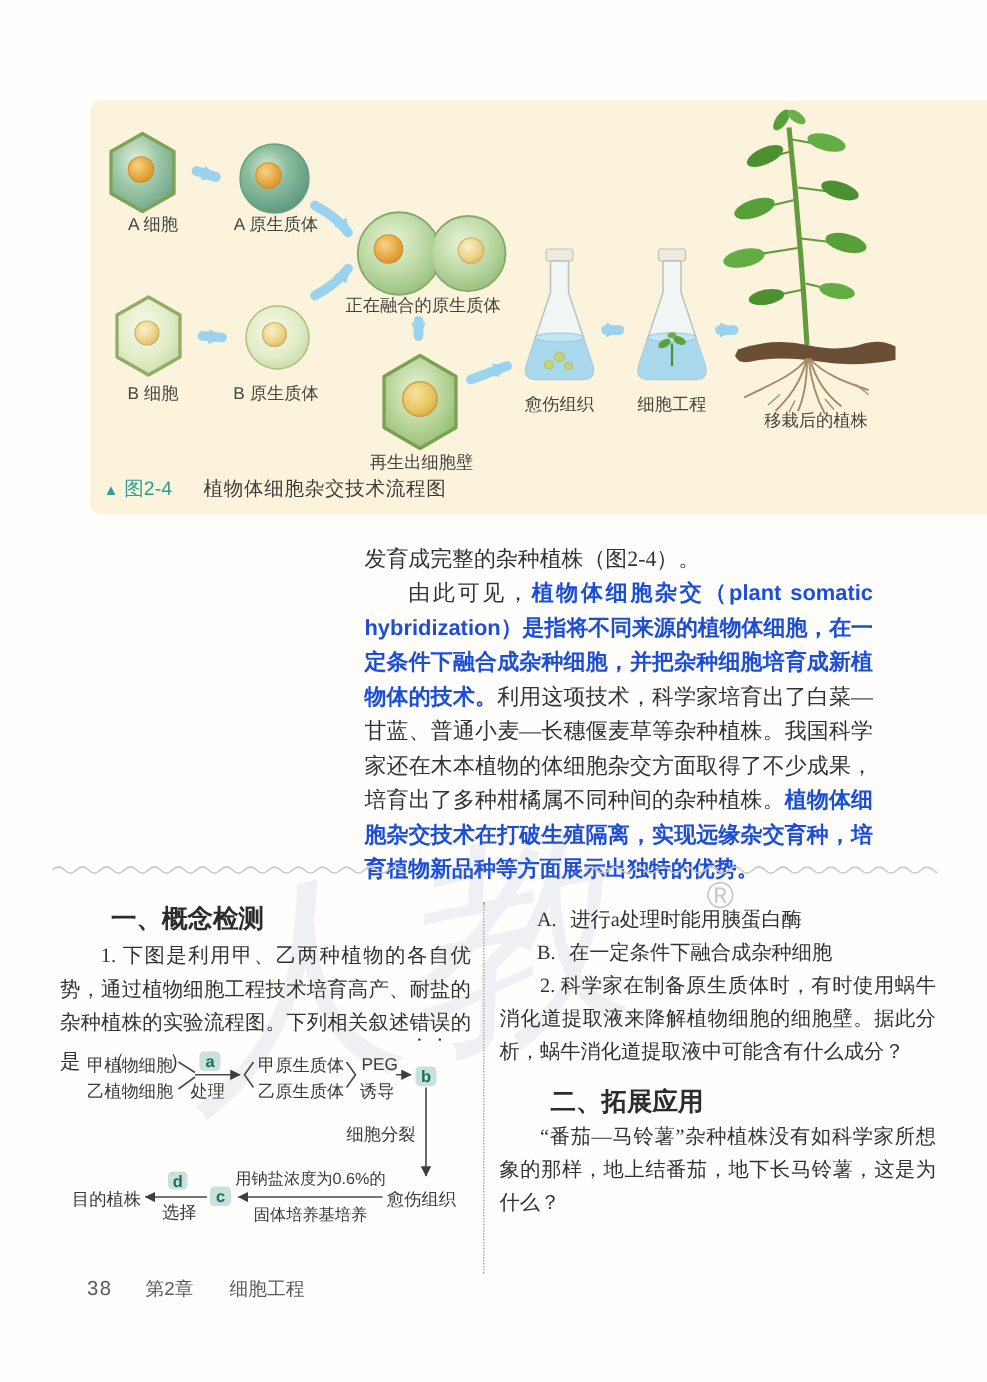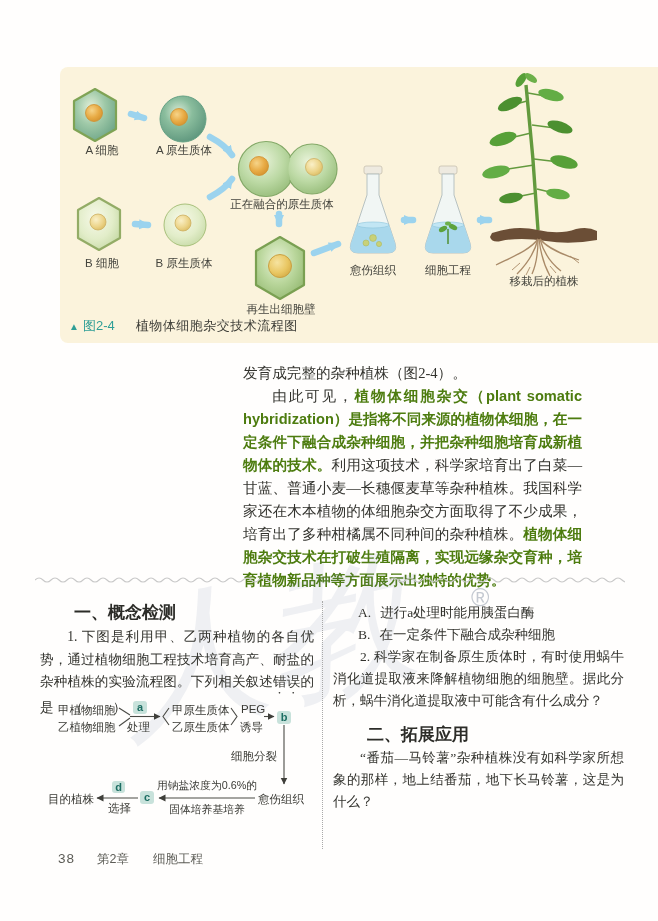--- a/index.html
+++ b/index.html
@@ -14,21 +14,21 @@
     font-size:11.5px;color:#45453e;text-align:center;line-height:13px;white-space:nowrap}
   .fig-caption{position:absolute;left:9px;top:250px;font-size:13px;white-space:nowrap}
   .fig-caption .tri{color:#2e9e96;font-size:10px;margin-right:4px}
   .fig-caption .num{color:#2e9e96;font-family:Liberation Sans, sans-serif;margin-right:21px}
   .fig-caption .cap{color:#3d3d37;letter-spacing:.5px}
 
   
   .body-text{position:absolute;left:243px;top:362px;width:339px;font-size:14.6px;
     line-height:23px;text-align:justify;color:#33332e}
   .body-text p.ind{text-indent:2em}
-  .hei{font-family:"Liberation Sans",sans-serif;font-weight:bold;color:#4d7c0f}
+  .hei{font-family:"Liberation Sans",sans-serif;font-weight:bold;color:#1d4ed8}
 
   
   .exercise-header{position:absolute;left:35px;top:570px;width:590px;height:24px}
   .exercise-title{position:absolute;left:0;right:0;top:1px;text-align:center;
     font-family:"Liberation Sans",sans-serif;font-weight:bold;font-size:15.5px;
     letter-spacing:3px;color:#2b2b28}
   svg.wave{position:absolute;top:5px}
 
   .wm{position:absolute;left:115px;top:545px;font-size:150px;font-style:italic;
     color:rgba(125,140,170,.12);transform:rotate(-12deg);pointer-events:none;

